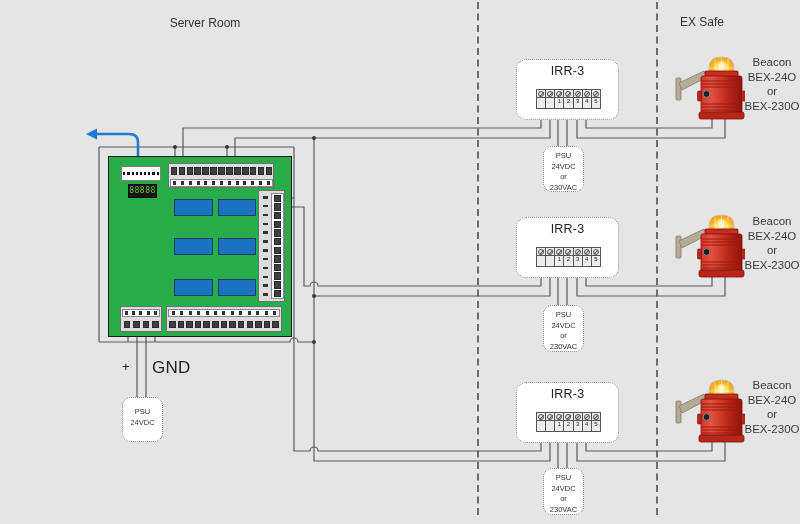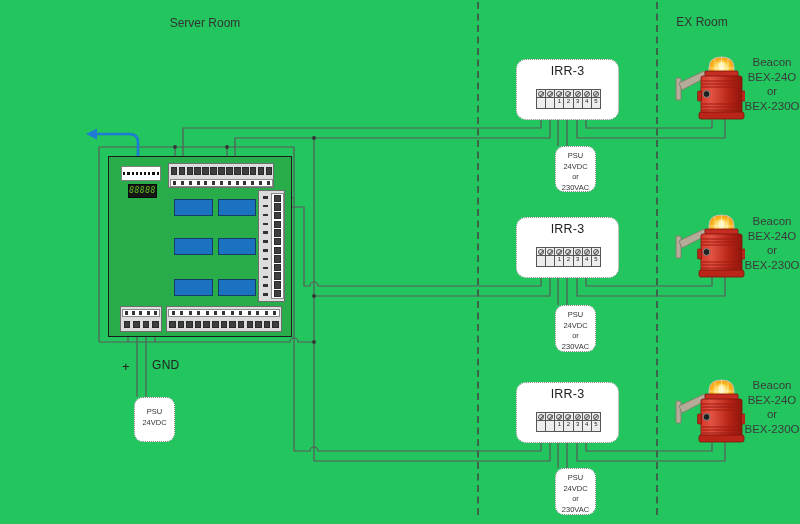--- a/index.html
+++ b/index.html
@@ -1,26 +1,26 @@
 <!DOCTYPE html>
 <html><head>
 <meta charset="utf-8">
 <style>
   html,body{margin:0;padding:0;background:#fff;}
-  #stage{position:relative;width:800px;height:524px;background:#22c55e;overflow:hidden;
+  #stage{position:relative;width:800px;height:524px;background:#e5e5e5;overflow:hidden;
          font-family:"Liberation Sans",sans-serif;color:#333;}
   .abs{position:absolute;}
   
   .zone-lbl{font-size:12px;text-align:center;line-height:15px;color:#333;}
   
   .ann{font-size:11.5px;text-align:center;line-height:17px;color:#222;}
   .plus-lbl{font-size:13px;color:#222;}
-  .gnd-lbl{font-size:12px;color:#222;letter-spacing:.3px;}
-  
-  .pcb{background:#29ad4b;border:1.6px solid #1c1c1c;font-style:italic;}
+  .gnd-lbl{font-size:17px;color:#222;letter-spacing:.3px;}
+  
+  .pcb{background:#29ad4b;border:1.6px solid #1c1c1c;}
   .conn-io{background:#fff;border:1px solid #808080;display:flex;align-items:center;justify-content:center;gap:2px;}
   .conn-io .dot{width:2.2px;height:2.8px;background:#111;}
   .display{background:#161616;border:1px solid #0a0a0a;color:#63c822;
            font-family:"DejaVu Sans Mono",monospace;font-size:8px;line-height:11px;
            text-align:center;letter-spacing:.5px;overflow:hidden;}
   .strip{background:#dcdcdc;border:1px solid #6e6e6e;box-sizing:border-box;}
   .pinrow{display:flex;align-items:center;justify-content:space-around;}
   .sq-big{width:6.5px;height:7.5px;background:#3f3f3f;border:1px solid #2a2a2a;box-sizing:border-box;}
   .sq-sm{width:3px;height:4.5px;background:#333;}
   .subbar{background:#fff;border:1px solid #8a8a8a;box-sizing:border-box;}
@@ -31,21 +31,21 @@
   .irr-box{border:1.2px dotted #888;border-radius:10px;box-sizing:border-box;background:#fff;}
   .irr-title{font-size:12.5px;font-weight:400;color:#222;text-align:center;letter-spacing:.2px;}
   .tstrip{background:#ededed;border:1px solid #555;display:flex;box-sizing:border-box;}
   .tcell{flex:1;border-right:1px solid #555;display:flex;flex-direction:column;align-items:center;box-sizing:border-box;}
   .tcell:last-child{border-right:none;}
   .screw{width:6px;height:6px;border:1px solid #555;border-radius:50%;margin-top:1.2px;position:relative;background:#e6e6e6;box-sizing:border-box;}
   .screw:after{content:"";position:absolute;left:-0.5px;top:1.8px;width:5.5px;height:1px;background:#555;transform:rotate(-45deg);}
   .tnum{font-size:6px;line-height:7px;color:#222;width:100%;text-align:center;border-top:1px solid #555;flex:1;box-sizing:border-box;}
   
   .psu{border:1.2px dotted #808080;border-radius:9px;background:#fff;box-sizing:border-box;
-       font-size:7.5px;line-height:10.5px;text-align:center;color:#333;padding-top:4px;margin-left:12px;}
+       font-size:7.5px;line-height:10.5px;text-align:center;color:#333;padding-top:4px;}
   
   .beacon-lbl{font-size:11.5px;line-height:14.5px;text-align:center;color:#3b3b3b;}
 </style>
 </head>
 <body>
 
 <div id="stage">
 
   <svg class="abs" style="left:0;top:0" width="800" height="524" viewBox="0 0 800 524">
     <defs>
@@ -124,21 +124,21 @@
       <polygon points="86,134 97,128.5 97,139.5" fill="#1e7ad4"></polygon>
       <polygon points="138,169 132.5,158 143.5,158" fill="#1e7ad4"></polygon>
     </g>
 
     <use href="#beacon" x="675" y="56" width="70" height="66"></use>
     <use href="#beacon" x="675" y="214" width="70" height="66"></use>
     <use href="#beacon" x="675" y="379" width="70" height="66"></use>
   </svg>
 
   <div class="abs zone-lbl" style="left:150px;top:16px;width:110px;">Server Room</div>
-  <div class="abs zone-lbl" style="left:662px;top:15px;width:80px;">EX Room</div>
+  <div class="abs zone-lbl" style="left:662px;top:15px;width:80px;">EX Safe</div>
 
 
   <div class="abs pcb" style="left:108px;top:156px;width:182px;height:179px;">
     <div class="abs conn-io" style="left:12px;top:9px;width:38px;height:13px;">
         <div class="dot"></div>
         <div class="dot"></div>
         <div class="dot"></div>
         <div class="dot"></div>
         <div class="dot"></div>
         <div class="dot"></div>

